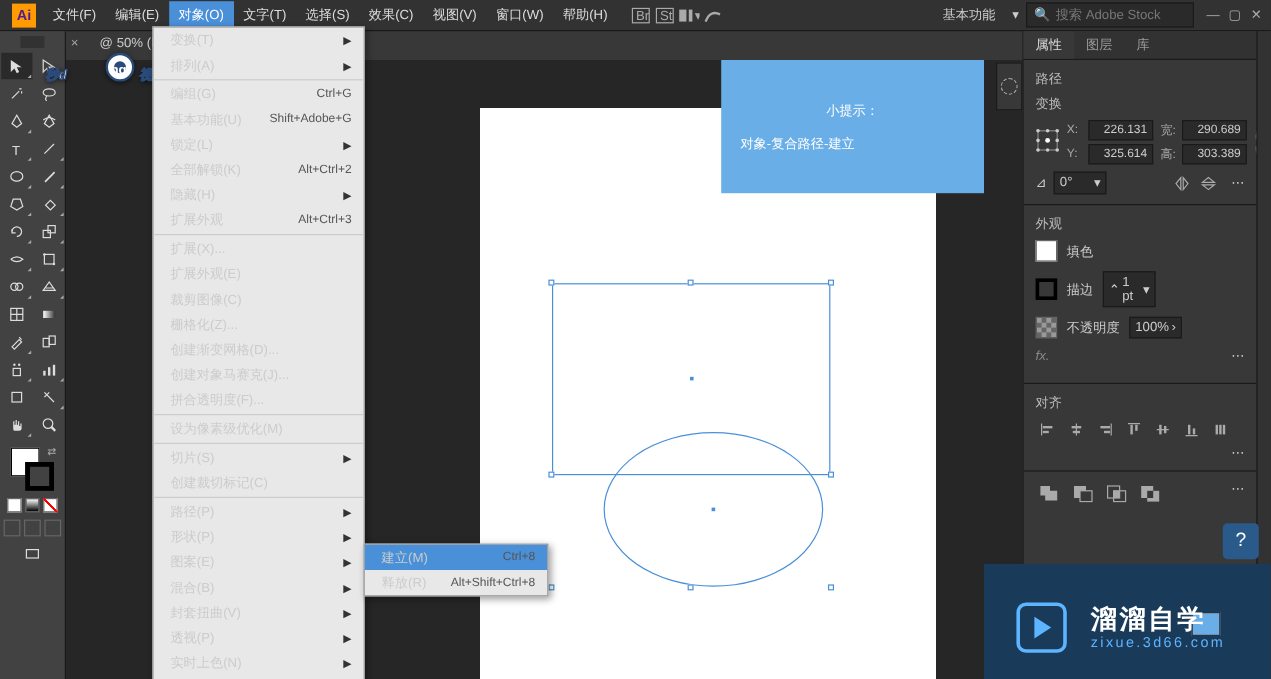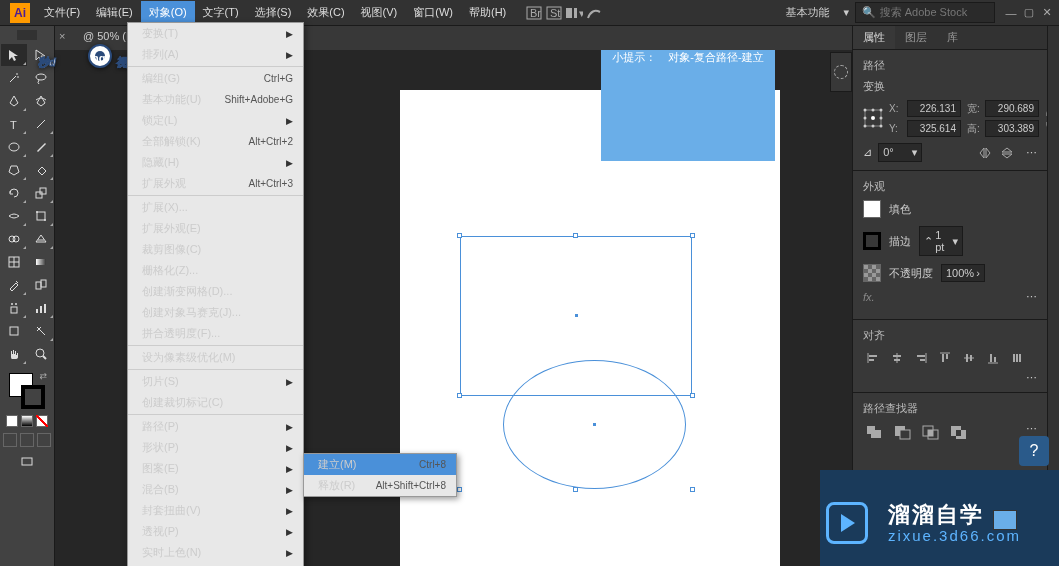--- a/index.html
+++ b/index.html
@@ -80,29 +80,29 @@
 .stroke-input{background:#2a2a2a;border:1px solid #1a1a1a;padding:2px 4px;width:44px;display:flex;align-items:center;gap:2px}
 .op-input{background:#2a2a2a;border:1px solid #1a1a1a;padding:2px 4px;width:44px}
 .fx-row{color:#888;font-style:italic}
 .align-sec{padding:8px 10px;border-bottom:1px solid #1a1a1a}
 .align-btns{display:flex;gap:4px;flex-wrap:wrap}
 .align-btn{width:20px;height:18px;display:flex;align-items:center;justify-content:center;color:#aaa}
 .pf-sec{padding:8px 10px}
 .pf-btns{display:flex;gap:6px}
 .pf-btn{width:22px;height:20px;display:flex;align-items:center;justify-content:center}
 
-.tip-box{position:absolute;left:601px;top:50px;width:174px;height:111px;background:#6aaee8;color:#fff;display:flex;flex-direction:row;justify-content:center;gap:12px;font-size:15px}
+.tip-box{position:absolute;left:601px;top:50px;width:219px;height:111px;background:#6aaee8;color:#fff;padding:16px;display:flex;flex-direction:column;justify-content:center;gap:12px;font-size:15px}
 .watermark-logo{position:absolute;left:38px;top:40px;z-index:50}
 .watermark-br{position:absolute;right:38px;bottom:22px;z-index:50;display:flex;align-items:center;gap:20px}
 .wm-logo-svg{filter:drop-shadow(0 1px 2px rgba(0,0,0,.6))}
 .wm-br-play{width:42px;height:42px;border:3px solid #5db4ff;border-radius:8px;display:flex;align-items:center;justify-content:center}
 .wm-br-play::after{content:"";border-left:14px solid #5db4ff;border-top:9px solid transparent;border-bottom:9px solid transparent;margin-left:3px}
 .wm-br-txt{display:flex;flex-direction:column;line-height:1}
 .wm-br-txt .t1{font-size:22px;color:#fff;font-weight:bold;letter-spacing:2px}
-.wm-br-txt .t2{font-size:15px;color:#5db4ff;letter-spacing:2px;margin-top:2px}
+.wm-br-txt .t2{font-size:12px;color:#5db4ff;letter-spacing:2px;margin-top:2px}
 .bottom-strip{position:absolute;left:820px;bottom:0;width:239px;height:96px;background:#1a3a5a}
 .qa-btn{position:absolute;right:10px;bottom:100px;width:30px;height:30px;background:#2a5a8a;border-radius:4px;display:flex;align-items:center;justify-content:center;color:#fff;font-size:16px}
 .color-chip{position:absolute;right:42px;bottom:36px;width:24px;height:20px;background:#6aaee8;border:1px solid #333}
 
 svg{pointer-events:none}
 </style>
 </head>
 <body>
 
 <div class="menubar">
@@ -529,21 +529,20 @@
             <svg width="14" height="14">
               <rect x="3" y="3" width="2" height="8" fill="#aaa"></rect>
               <rect x="6" y="3" width="2" height="8" fill="#aaa"></rect>
               <rect x="9" y="3" width="2" height="8" fill="#aaa"></rect>
             </svg>
           </div>
         <div style="margin-left:auto">⋯</div>
       </div>
     </div>
     <div class="pf-sec">
-      <div class="panel-hdr">路径查找器</div>
       <div class="pf-btns">
         <div class="pf-btn">
             <svg width="18" height="16">
               <path d="M2 2 L10 2 L10 6 L16 6 L16 14 L6 14 L6 10 L2 10 Z" fill="#aaa"></path>
             </svg>
           </div>
         <div class="pf-btn">
             <svg width="18" height="16">
               <rect x="2" y="2" width="10" height="10" fill="#aaa"></rect>
               <rect x="7" y="6" width="10" height="9" fill="#383838" stroke="#aaa"></rect>

